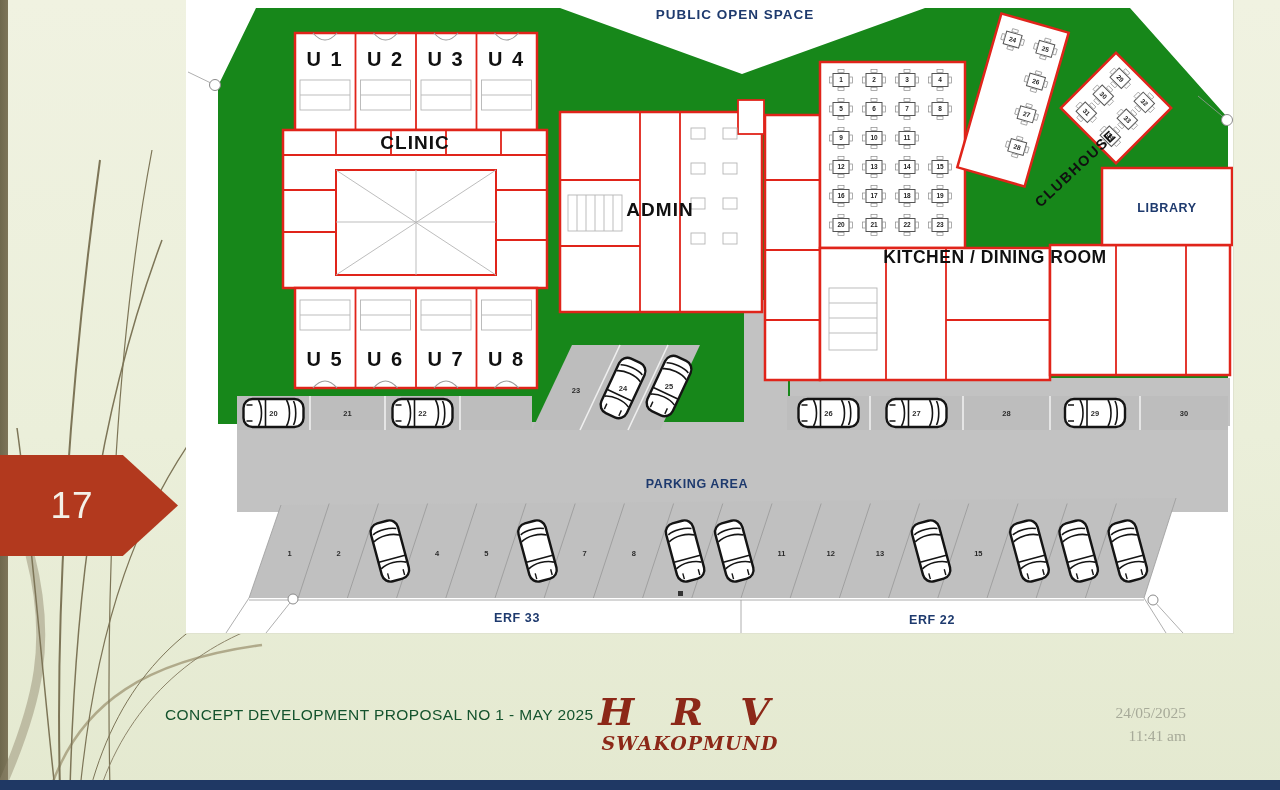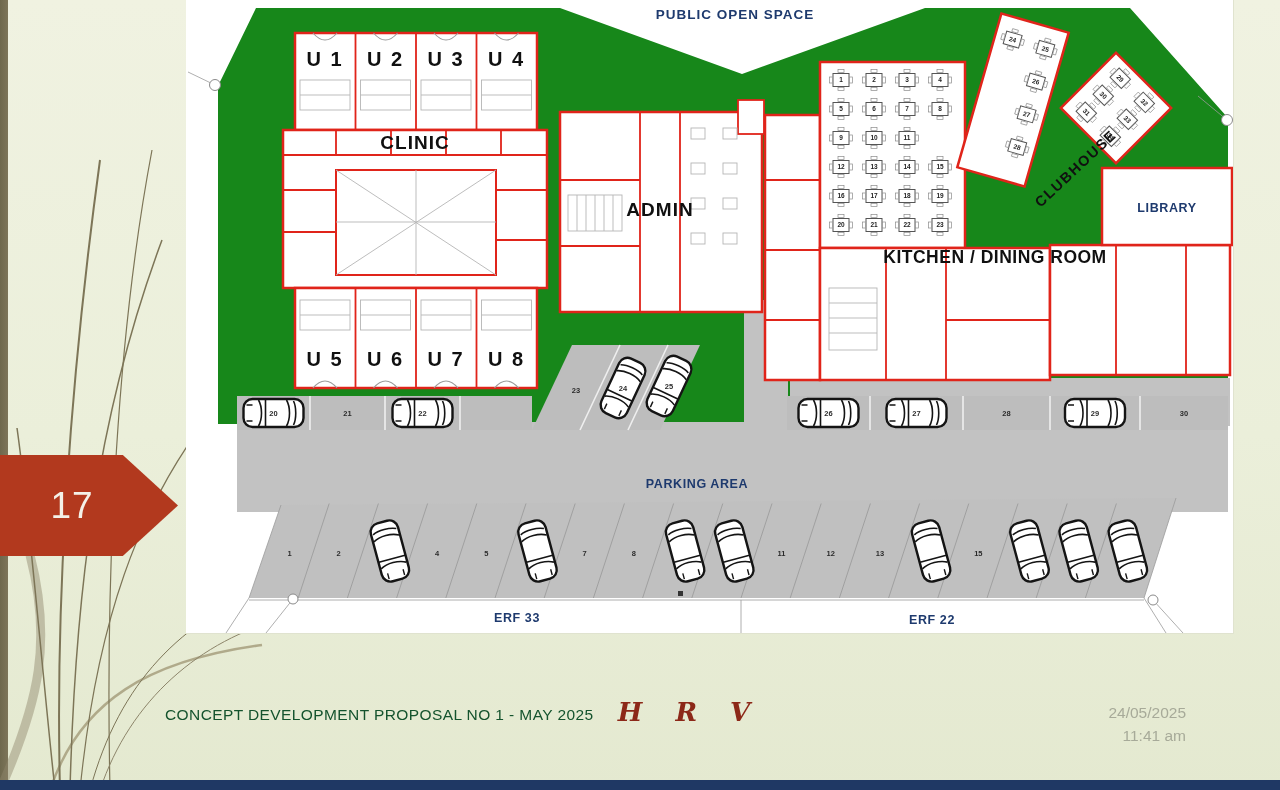--- a/index.html
+++ b/index.html
@@ -35,24 +35,24 @@
   .lbl-navy-lg{font:700 13.5px "Liberation Sans",sans-serif;fill:#1e3a6e;text-anchor:middle;letter-spacing:1px;}
   .unit-label{font:700 20px "Liberation Sans",sans-serif;fill:#101010;text-anchor:middle;letter-spacing:2px;}
   .survey{fill:#fff;stroke:#8a8a8a;stroke-width:1;}
   .sline{stroke:#9a9a9a;stroke-width:.8;fill:none;}
   .carline{stroke:#141414;fill:none;}
   
   #footer-left{position:absolute;left:150px;top:706px;color:#14532d;font-size:15.5px;
        letter-spacing:.4px;z-index:2;margin-left:15px;}
   #brand{position:absolute;left:560px;top:694px;width:260px;text-align:center;z-index:2;
        color:#8c2818;font-family:"DejaVu Serif",serif;font-style:italic;font-weight:bold;}
-  #brand .t1{font-size:26px;letter-spacing:12px;line-height:36px;display:block;}
+  #brand .t1{font-size:38px;letter-spacing:12px;line-height:36px;display:block;}
   #brand .t2{font-size:19px;letter-spacing:1px;line-height:26px;display:block;}
   #slide-datetime{position:absolute;right:94px;top:701px;text-align:right;color:#a7aa99;
-       font-size:15.5px;line-height:23px;z-index:2;}
+       font-size:15.5px;line-height:23px;z-index:2;font-family:Liberation Serif, serif;}
   #bottom-bar{position:absolute;left:0;top:780px;width:1280px;height:10px;background:#1f3864;z-index:4;}
 </style>
 </head>
 <body>
 
 <div id="left-strip"></div>
 
 <svg id="grass" viewBox="0 0 300 790">
   <path d="M0 790 C 40 700, 52 640, 30 555" stroke="#8d856a" stroke-width="9" fill="none" opacity=".45"></path>
   <path d="M50 790 C 80 700, 150 660, 262 645" stroke="#a39a78" stroke-width="2.5" fill="none" opacity=".8"></path>
@@ -493,18 +493,19 @@
     <text class="lbl-navy" x="511" y="488">PARKING AREA</text>
     <text class="lbl-navy" x="331" y="622">ERF 33</text>
     <text class="lbl-navy" x="746" y="624">ERF 22</text>
   </g>
 </svg>
 </div>
 
 <div id="footer-left">CONCEPT DEVELOPMENT PROPOSAL NO 1 - MAY 2025</div>
 <div id="brand">
   <span class="t1">H R V</span>
+  <span class="t2">SWAKOPMUND</span>
 </div>
 <div id="slide-datetime">
   <div>24/05/2025</div>
   <div>11:41 am</div>
 </div>
 <div id="bottom-bar"></div>
 
 </body></html>

